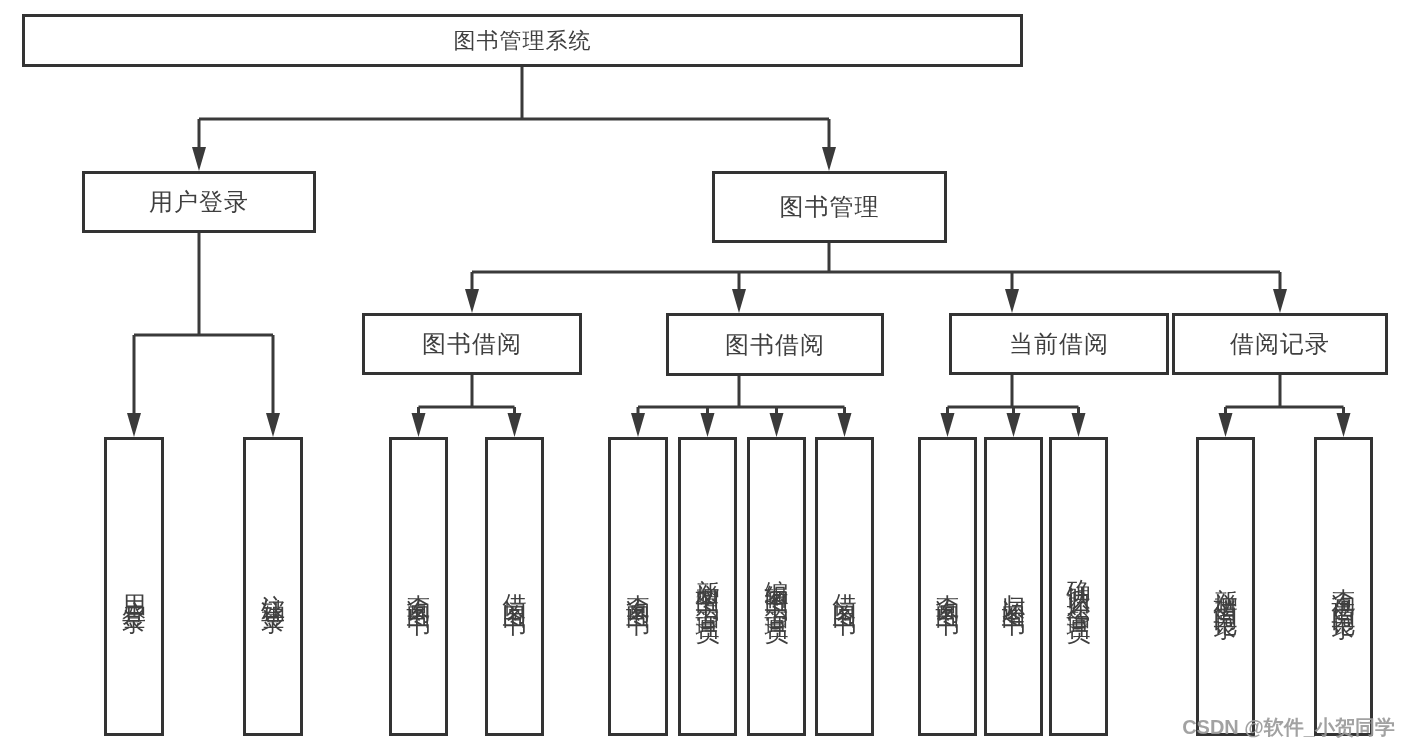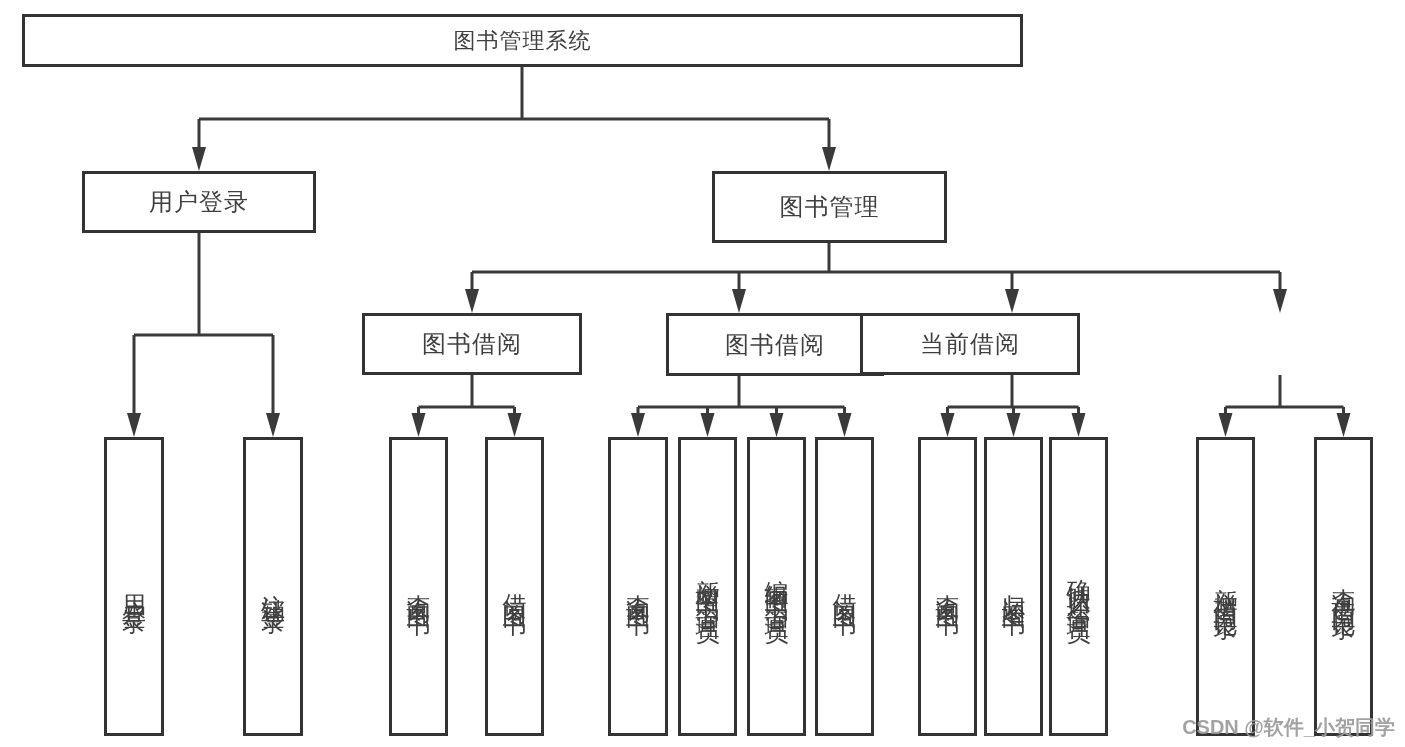--- a/index.html
+++ b/index.html
@@ -81,22 +81,25 @@
   <div class="box" style="left:712px;top:171px;width:235px;height:72px">
     <span class="hlabel">图书管理</span>
   </div>
 
   <div class="box" style="left:362px;top:313px;width:220px;height:62px">
     <span class="hlabel">图书借阅</span>
   </div>
   <div class="box" style="left:666px;top:313px;width:218px;height:63px">
     <span class="hlabel">图书借阅</span>
   </div>
-  <div class="box" style="left:860px;top:313px;width:220px;height:62px">
+  <div class="box" style="left:949px;top:313px;width:220px;height:62px">
     <span class="hlabel">当前借阅</span>
+  </div>
+  <div class="box" style="left:1172px;top:313px;width:216px;height:62px">
+    <span class="hlabel">借阅记录</span>
   </div>
 
   <div class="box leaf" style="left:104px;width:60px">
     <span class="vlabel">用户登录</span>
   </div>
   <div class="box leaf" style="left:243px;width:60px">
     <span class="vlabel">注销登录</span>
   </div>
 
   <div class="box leaf" style="left:389px">

